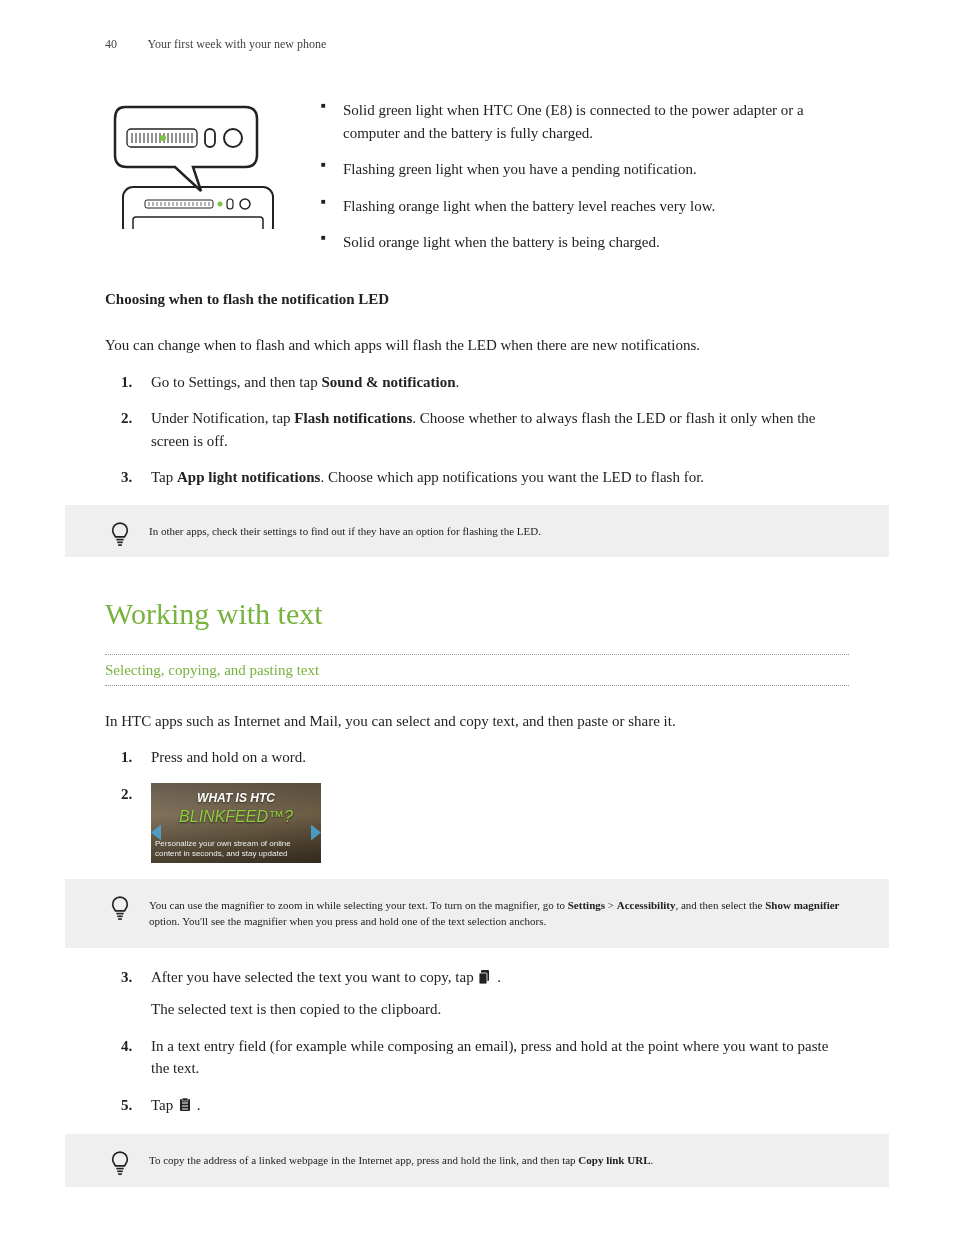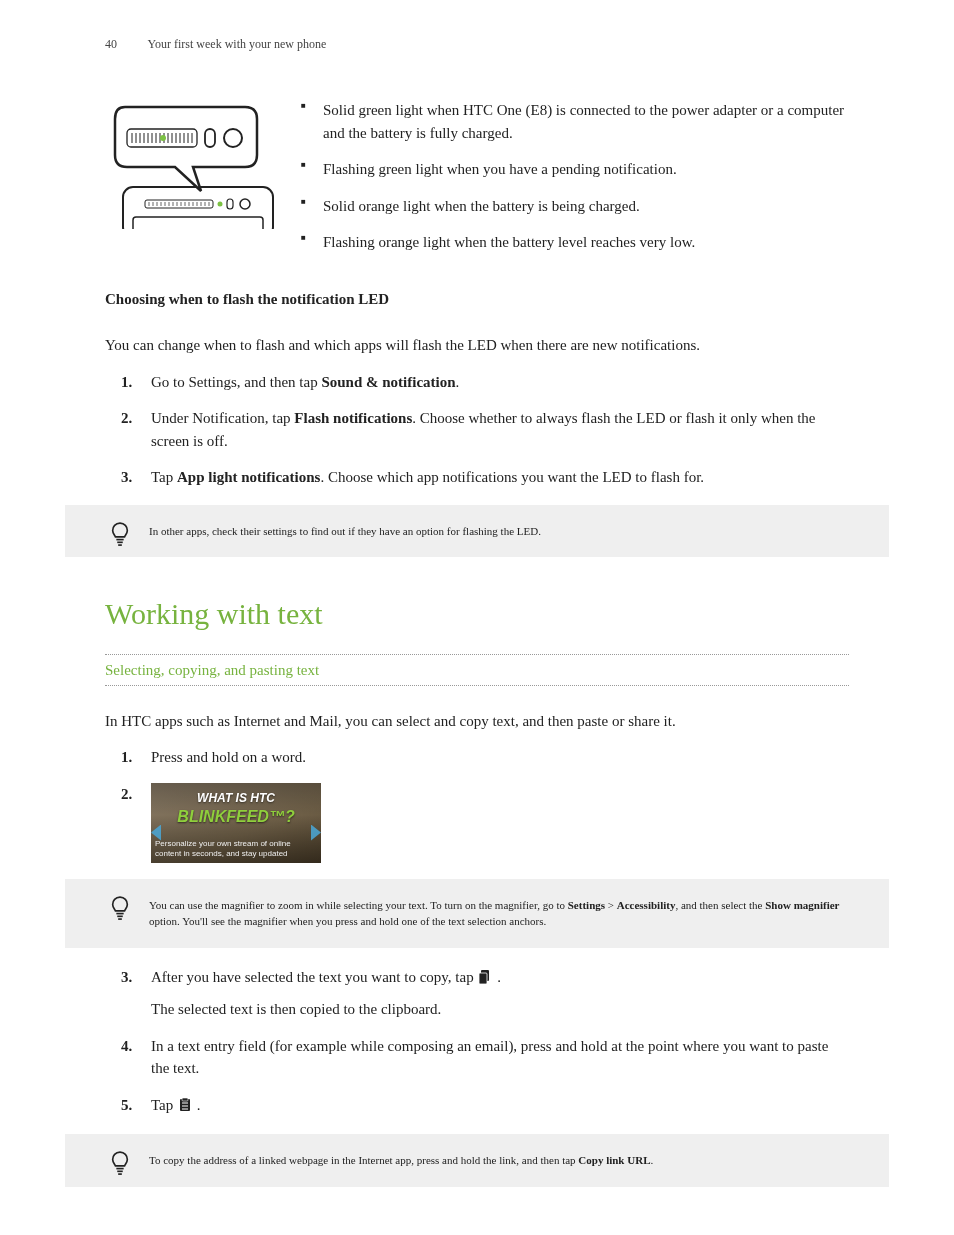--- a/index.html
+++ b/index.html
@@ -21,21 +21,21 @@
     font-size: 12px;
     color: #444;
     margin-bottom: 46px;
   }
   .page-num {
     display: inline-block;
     margin-right: 28px;
   }
   .two-col {
     display: flex;
-    gap: 16px;
+    gap: 36px;
     margin-bottom: 20px;
   }
   .illustration {
     width: 180px;
     flex: 0 0 180px;
   }
   .illustration svg {
     width: 180px;
     height: 130px;
   }
@@ -136,21 +136,21 @@
     font-style: italic;
     color: #fff;
     text-shadow: 0 1px 2px rgba(0,0,0,0.5);
   }
   .blinkfeed-banner .bf-line2 {
     position: absolute;
     top: 22px;
     left: 0;
     right: 0;
     text-align: center;
-    font-weight: 700;
+    font-weight: 400;
     font-size: 16px;
     font-style: italic;
     color: #8fcf3c;
     text-shadow: 0 1px 2px rgba(0,0,0,0.6);
   }
   .blinkfeed-banner .bf-sub {
     position: absolute;
     bottom: 4px;
     left: 4px;
     right: 4px;
@@ -244,22 +244,22 @@
             <line x1="87" y1="34" x2="87" y2="44"></line>
         </g>
         <circle cx="58" cy="39" r="3" fill="#7cc243"></circle>
         <rect x="100" y="30" width="10" height="18" rx="5" fill="none" stroke="#222" stroke-width="1.8"></rect>
         <circle cx="128" cy="39" r="9" fill="none" stroke="#222" stroke-width="2"></circle>
       </svg>
     </div>
     <ul class="bullet-list">
       <li>Solid green light when HTC One (E8) is connected to the power adapter or a computer and the battery is fully charged.</li>
       <li>Flashing green light when you have a pending notification.</li>
+      <li>Flashing orange light when the battery level reaches very low.</li>
       <li>Solid orange light when the battery is being charged.</li>
-      <li>Flashing orange light when the battery level reaches very low.</li>
     </ul>
   </div>
 
   <div class="subheading">Choosing when to flash the notification LED</div>
   <div class="para">You can change when to flash and which apps will flash the LED when there are new notifications.</div>
 
   <ol class="numbered">
     <li>
       <span>Go to Settings, and then tap </span><span class="bold">Sound &amp; notification</span><span>.</span>
     </li>

